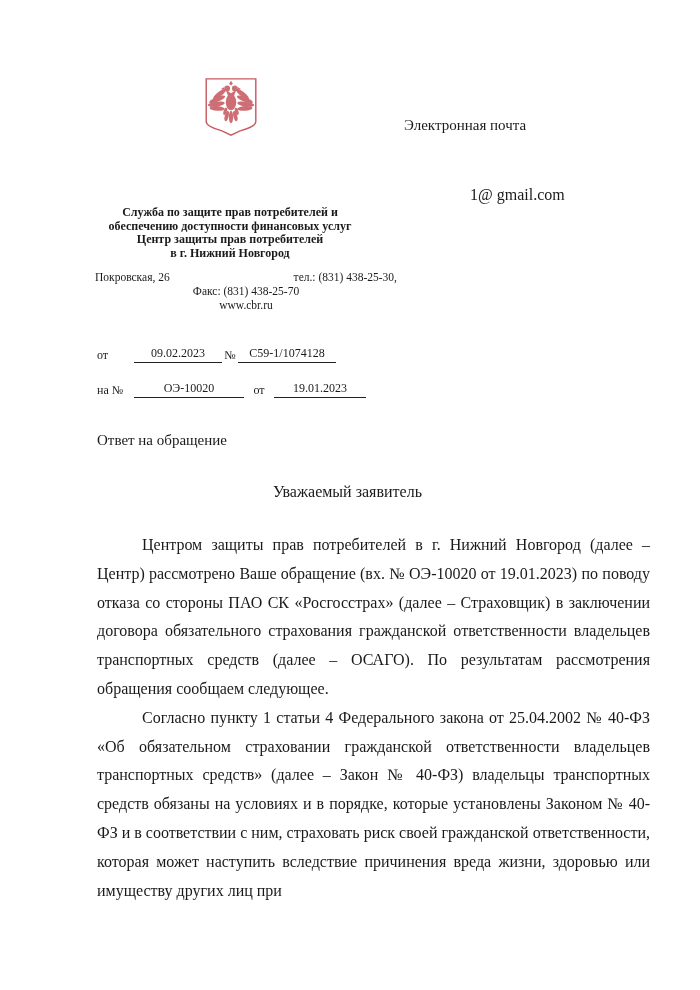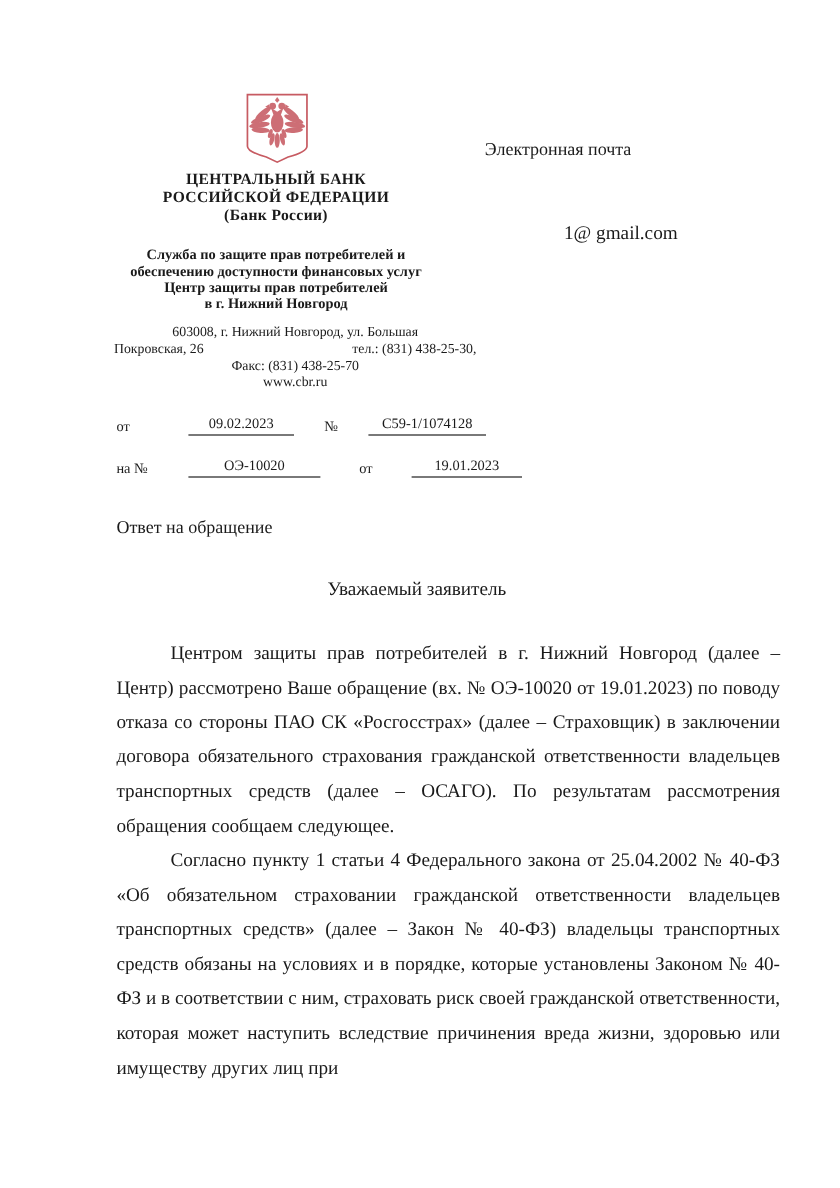--- a/index.html
+++ b/index.html
@@ -18,21 +18,21 @@
   .emblem{left:202px;top:76px;width:58px;height:62px;}
   .org-name{left:95px;top:141px;width:270px;text-align:center;
     font-weight:bold;font-size:13px;line-height:15px;letter-spacing:.3px;}
   .service{left:95px;top:206px;width:270px;text-align:center;
     font-weight:bold;font-size:12px;line-height:13.5px;}
   .address{left:95px;top:270px;width:302px;font-size:11.5px;line-height:14px;text-align:center;}
   .address .split{display:flex;justify-content:space-between;}
 
   
   .ref-row{left:97px;width:300px;display:flex;align-items:flex-end;
-    font-size:12px;height:17px;gap:23px;}
+    font-size:12px;height:17px;}
   .ref-row .lbl{flex:none;}
   .ref-row .field{flex:none;border-bottom:1px solid #222;text-align:center;padding-bottom:1px;}
   .row1{top:346px;}
   .row2{top:381px;}
 
   
   .channel{left:404px;top:117px;font-size:15px;}
   .email{left:470px;top:186px;font-size:16px;}
 
   .subject{left:97px;top:432px;font-size:15px;}
@@ -75,35 +75,29 @@
         <ellipse cx="48" cy="74" rx="3.5" ry="8" transform="rotate(18 48 74)"></ellipse>
         <ellipse cx="72" cy="74" rx="3.5" ry="8" transform="rotate(-18 72 74)"></ellipse>
 
         <ellipse cx="60" cy="86" rx="4.5" ry="13"></ellipse>
         <ellipse cx="51" cy="84" rx="4" ry="11" transform="rotate(14 51 84)"></ellipse>
         <ellipse cx="69" cy="84" rx="4" ry="11" transform="rotate(-14 69 84)"></ellipse>
       </g>
     </svg>
   </div>
 
-  <div class="abs org-name">
-    <div>ЦЕНТРАЛЬНЫЙ БАНК</div>
-    <div>РОССИЙСКОЙ ФЕДЕРАЦИИ</div>
-    <div>(Банк России)</div>
-  </div>
 
   <div class="abs service">
     <div>Служба по защите прав потребителей и</div>
     <div>обеспечению доступности финансовых услуг</div>
     <div>Центр защиты прав потребителей</div>
     <div>в г. Нижний Новгород</div>
   </div>
 
   <div class="abs address">
-    <div>603008, г. Нижний Новгород, ул. Большая</div>
     <div class="split">
       <span>Покровская, 26</span>
       <span>тел.: (831) 438-25-30,</span>
     </div>
     <div>Факс: (831) 438-25-70</div>
     <div>www.cbr.ru</div>
   </div>
 
   <div class="abs ref-row row1">
     <span class="lbl" style="width:37px;">от</span>

